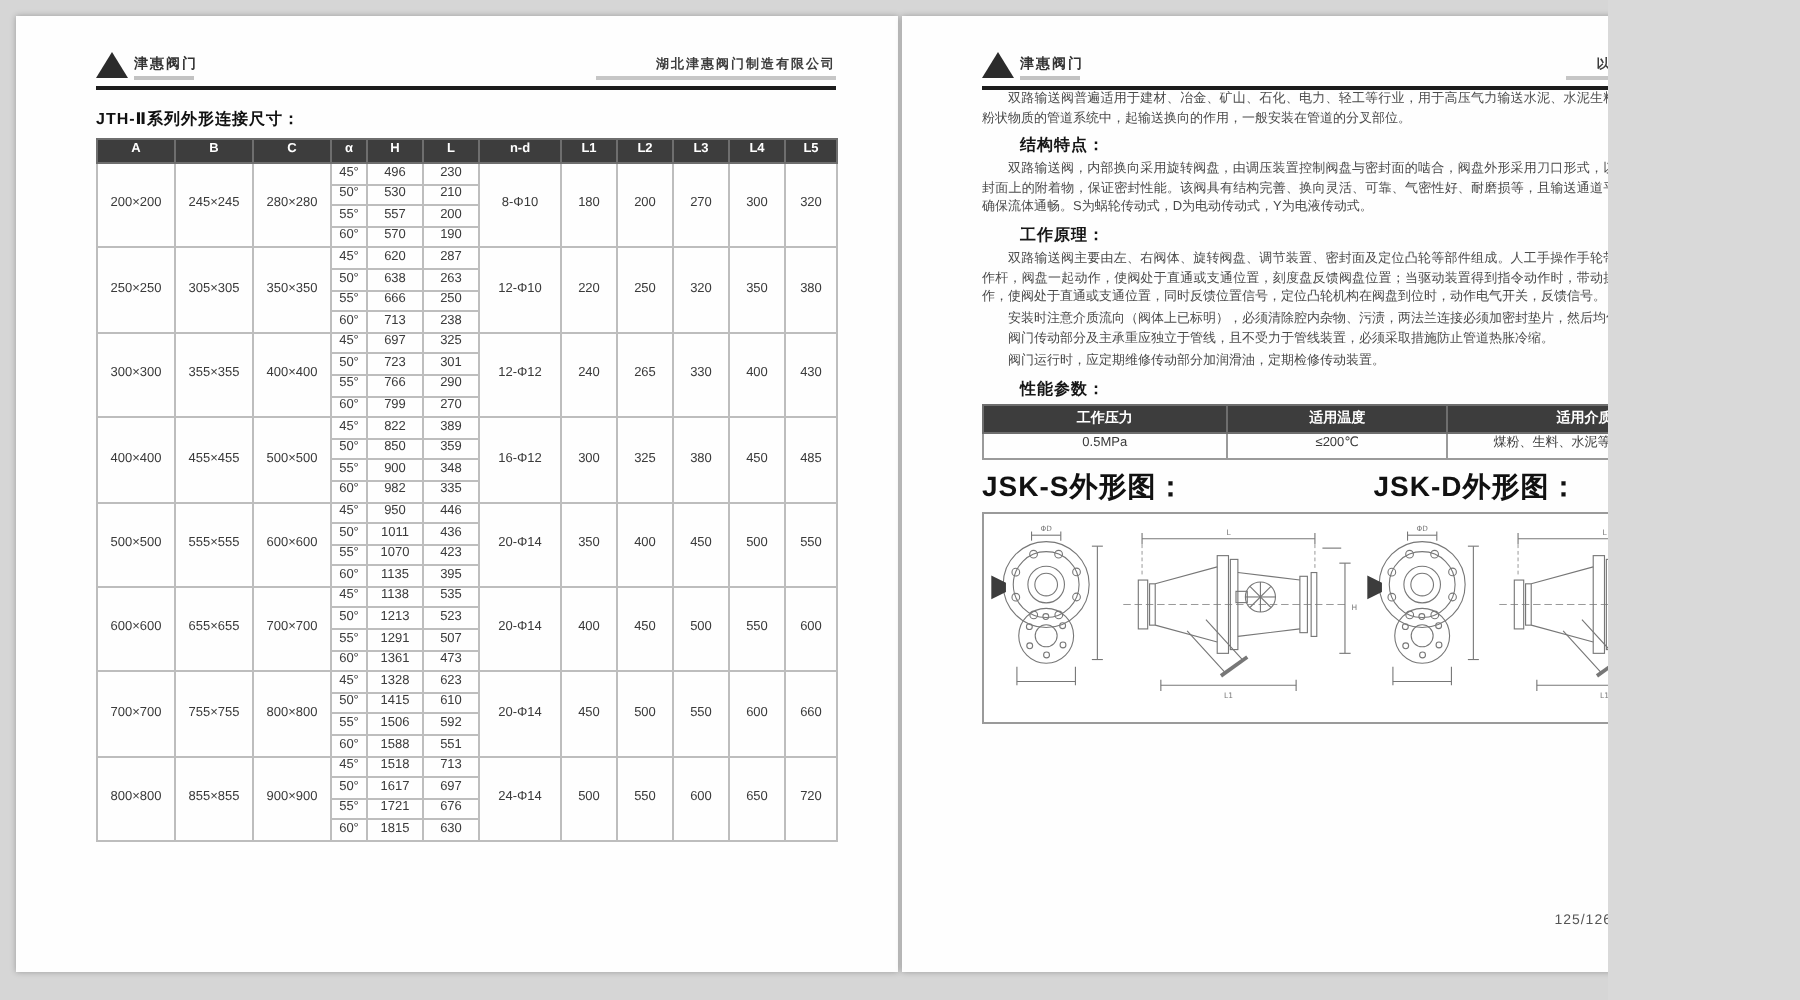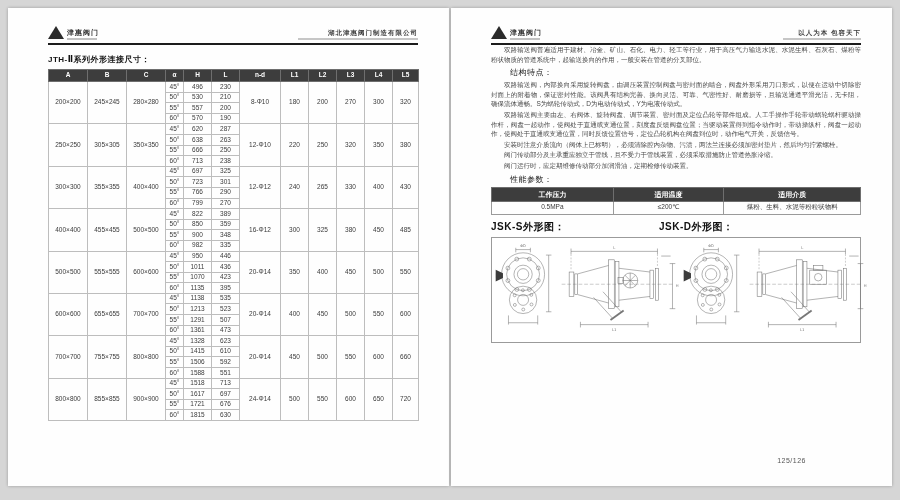--- a/index.html
+++ b/index.html
@@ -1,17 +1,17 @@
 <!DOCTYPE html>
 <html><head>
 <meta charset="utf-8">
 <style>
   html,body{margin:0;padding:0;}
   body{font-family:"Liberation Sans","DejaVu Sans",sans-serif;background:#d9d9d9;}
-  .canvas{position:relative;width:900px;height:500px;background:#d6d6d6;overflow:hidden;}
+  .canvas{position:relative;width:804px;height:500px;background:#d6d6d6;overflow:hidden;}
   .page{position:absolute;top:8px;height:478px;width:441px;background:#fefefe;box-shadow:0 0 3px rgba(0,0,0,.28);}
   .page.left{left:8px;}
   .page.right{left:451px;}
   .inner{position:absolute;left:40px;right:31px;top:10px;bottom:10px;}
 
   
   .hd{display:flex;justify-content:space-between;align-items:flex-end;border-bottom:2.5px solid #1c1c1c;padding-bottom:3px;height:22px;}
   .logo{display:flex;align-items:flex-end;gap:3px;}
   .tri{width:0;height:0;border-left:8px solid transparent;border-right:8px solid transparent;border-bottom:13px solid #2b2b2b;margin-bottom:1px;}
   .logocol{display:flex;flex-direction:column;}
@@ -24,26 +24,26 @@
 
   
   .sectitle{font-size:8px;font-weight:bold;color:#111;margin:9px 0 4px 0;letter-spacing:.5px;}
   table.dims{border-collapse:collapse;table-layout:fixed;width:370px;}
   table.dims th{background:#3d3d3d;color:#fff;font-size:6.5px;font-weight:bold;height:11px;border:1px solid #6e6e6e;padding:0;line-height:1;}
   table.dims td{border:1px solid #bdbdbd;font-size:6.5px;color:#3a3a3a;text-align:center;height:9.6px;padding:0;line-height:1;}
 
   
   .title{font-size:15px;font-weight:bold;color:#0d0d0d;text-align:center;letter-spacing:3px;margin:9px 0 6px 0;}
   p.body{font-size:6.5px;color:#4a4a4a;line-height:9.6px;text-indent:2em;margin:0 0 1px 0;text-align:justify;}
-  h3.sec{font-size:8px;color:#161616;margin:3px 0 2px 0;font-weight:normal;letter-spacing:.5px;padding-left:19px;}
+  h3.sec{font-size:8px;color:#161616;margin:3px 0 2px 0;font-weight:bold;letter-spacing:.5px;padding-left:19px;}
   table.params{border-collapse:collapse;table-layout:fixed;width:100%;margin-top:2px;}
   table.params th{background:#3d3d3d;color:#fff;font-size:7px;font-weight:bold;height:13px;border:1px solid #6e6e6e;padding:0;line-height:1;}
   table.params td{border:1px solid #9a9a9a;font-size:6.5px;color:#3a3a3a;text-align:center;height:12px;padding:0;line-height:1;}
   .dhrow{display:flex;margin-top:5px;}
-  .dhead{font-size:10px;font-weight:bold;color:#111;letter-spacing:.5px;}
+  .dhead{font-size:14px;font-weight:bold;color:#111;letter-spacing:.5px;}
   .dhead.second{margin-left:94px;}
   .dbox{border:1px solid #9a9a9a;height:104px;margin-top:3px;display:flex;align-items:center;justify-content:space-evenly;background:#fff;}
   .pagenum{position:absolute;right:55px;bottom:12px;font-size:7px;color:#555;letter-spacing:.5px;}
   svg text{font-family:"DejaVu Sans",sans-serif;}
 </style>
 </head>
 <body>
 
 <div class="canvas">
 
@@ -349,20 +349,21 @@
           <span class="subbar3"></span>
         </div>
       </div>
 
 
       <p class="body">双路输送阀普遍适用于建材、冶金、矿山、石化、电力、轻工等行业，用于高压气力输送水泥、水泥生料、石灰石、煤粉等粉状物质的管道系统中，起输送换向的作用，一般安装在管道的分叉部位。</p>
 
       <div>
           <h3 class="sec">结构特点：</h3>
           <p class="body">双路输送阀，内部换向采用旋转阀盘，由调压装置控制阀盘与密封面的啮合，阀盘外形采用刀口形式，以便在运动中切除密封面上的附着物，保证密封性能。该阀具有结构完善、换向灵活、可靠、气密性好、耐磨损等，且输送通道平滑光洁，无卡阻，确保流体通畅。S为蜗轮传动式，D为电动传动式，Y为电液传动式。</p>
+          <h3 class="sec">工作原理：</h3>
           <p class="body">双路输送阀主要由左、右阀体、旋转阀盘、调节装置、密封面及定位凸轮等部件组成。人工手操作手轮带动蜗轮蜗杆驱动操作杆，阀盘一起动作，使阀处于直通或支通位置，刻度盘反馈阀盘位置；当驱动装置得到指令动作时，带动操纵杆，阀盘一起动作，使阀处于直通或支通位置，同时反馈位置信号，定位凸轮机构在阀盘到位时，动作电气开关，反馈信号。</p>
           <p class="body">安装时注意介质流向（阀体上已标明），必须清除腔内杂物、污渍，两法兰连接必须加密封垫片，然后均匀拧紧螺栓。</p>
           <p class="body">阀门传动部分及主承重应独立于管线，且不受力于管线装置，必须采取措施防止管道热胀冷缩。</p>
           <p class="body">阀门运行时，应定期维修传动部分加润滑油，定期检修传动装置。</p>
         </div>
 
       <h3 class="sec">性能参数：</h3>
       <table class="params">
         <colgroup>
             <col style="width:33%">

